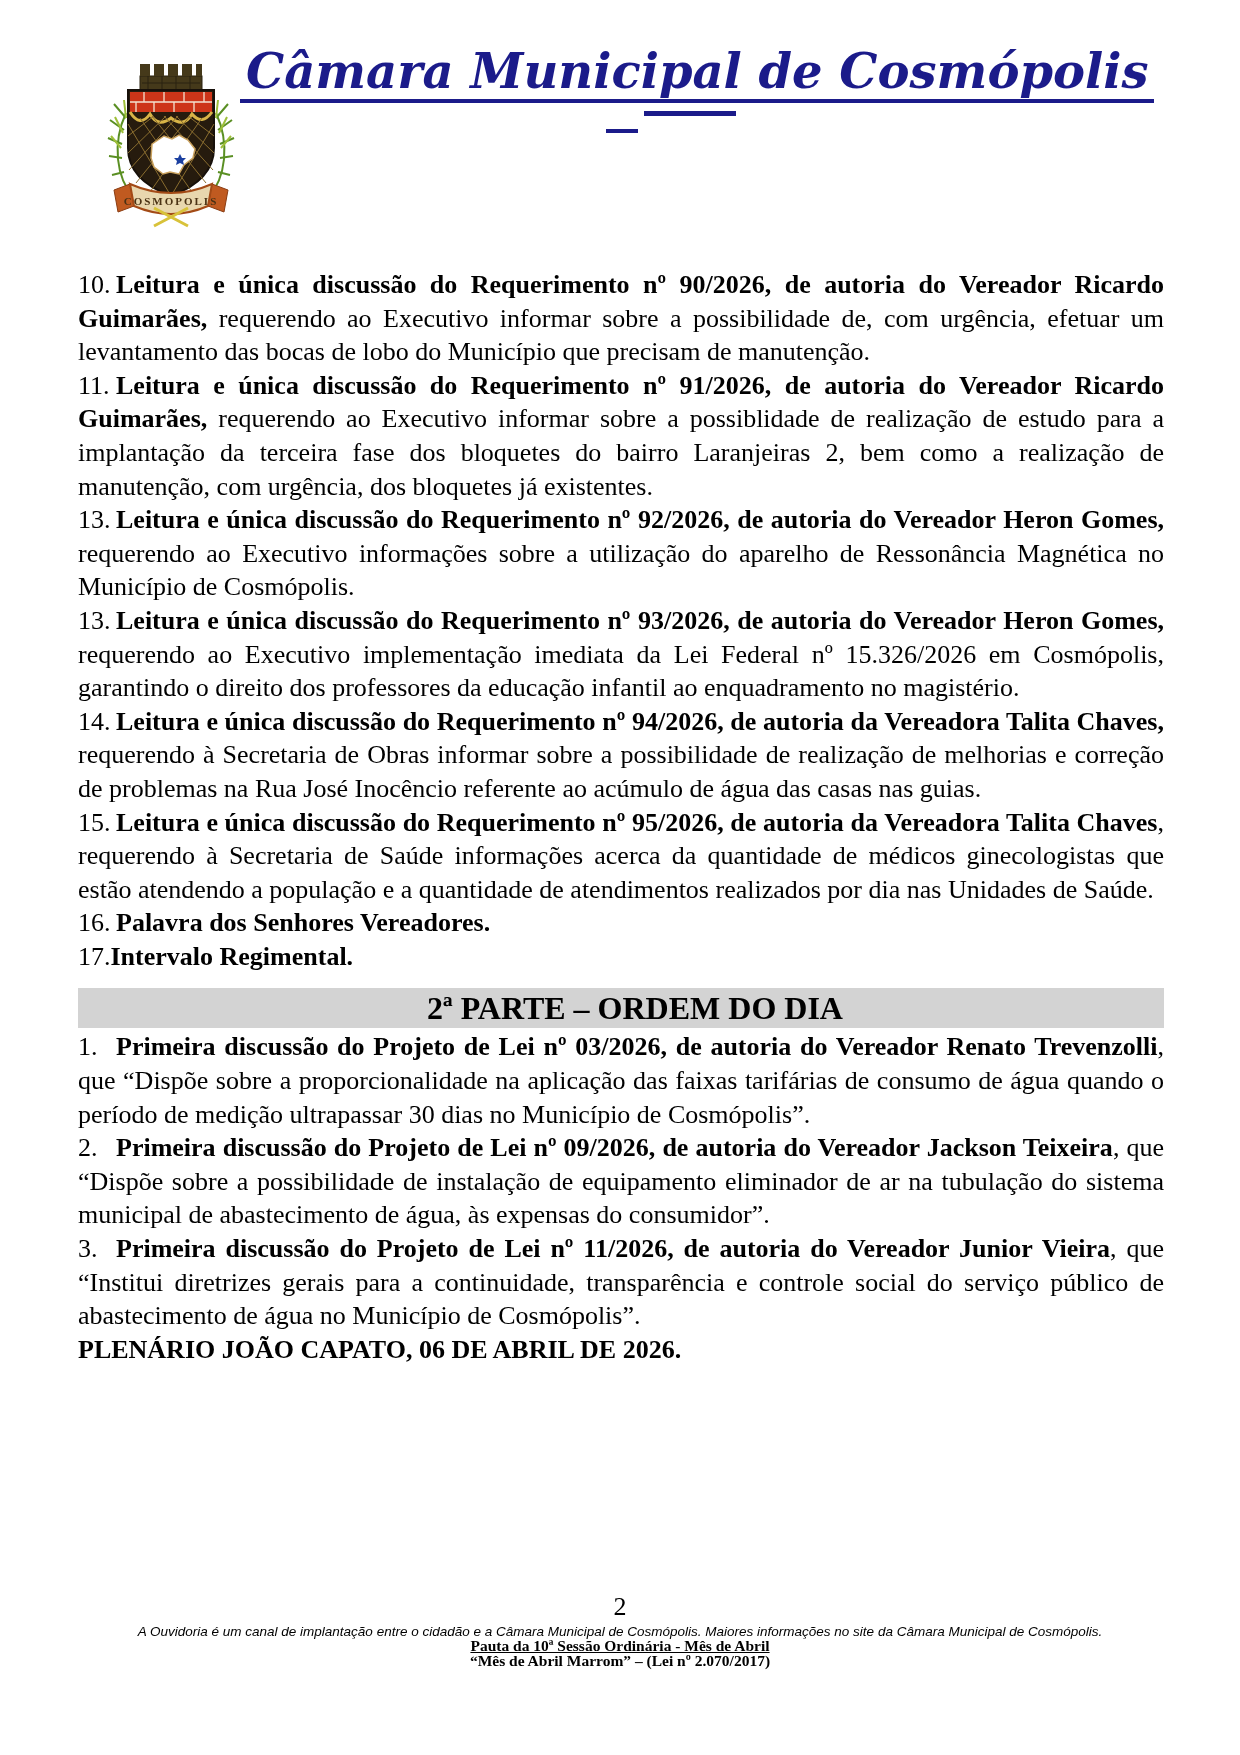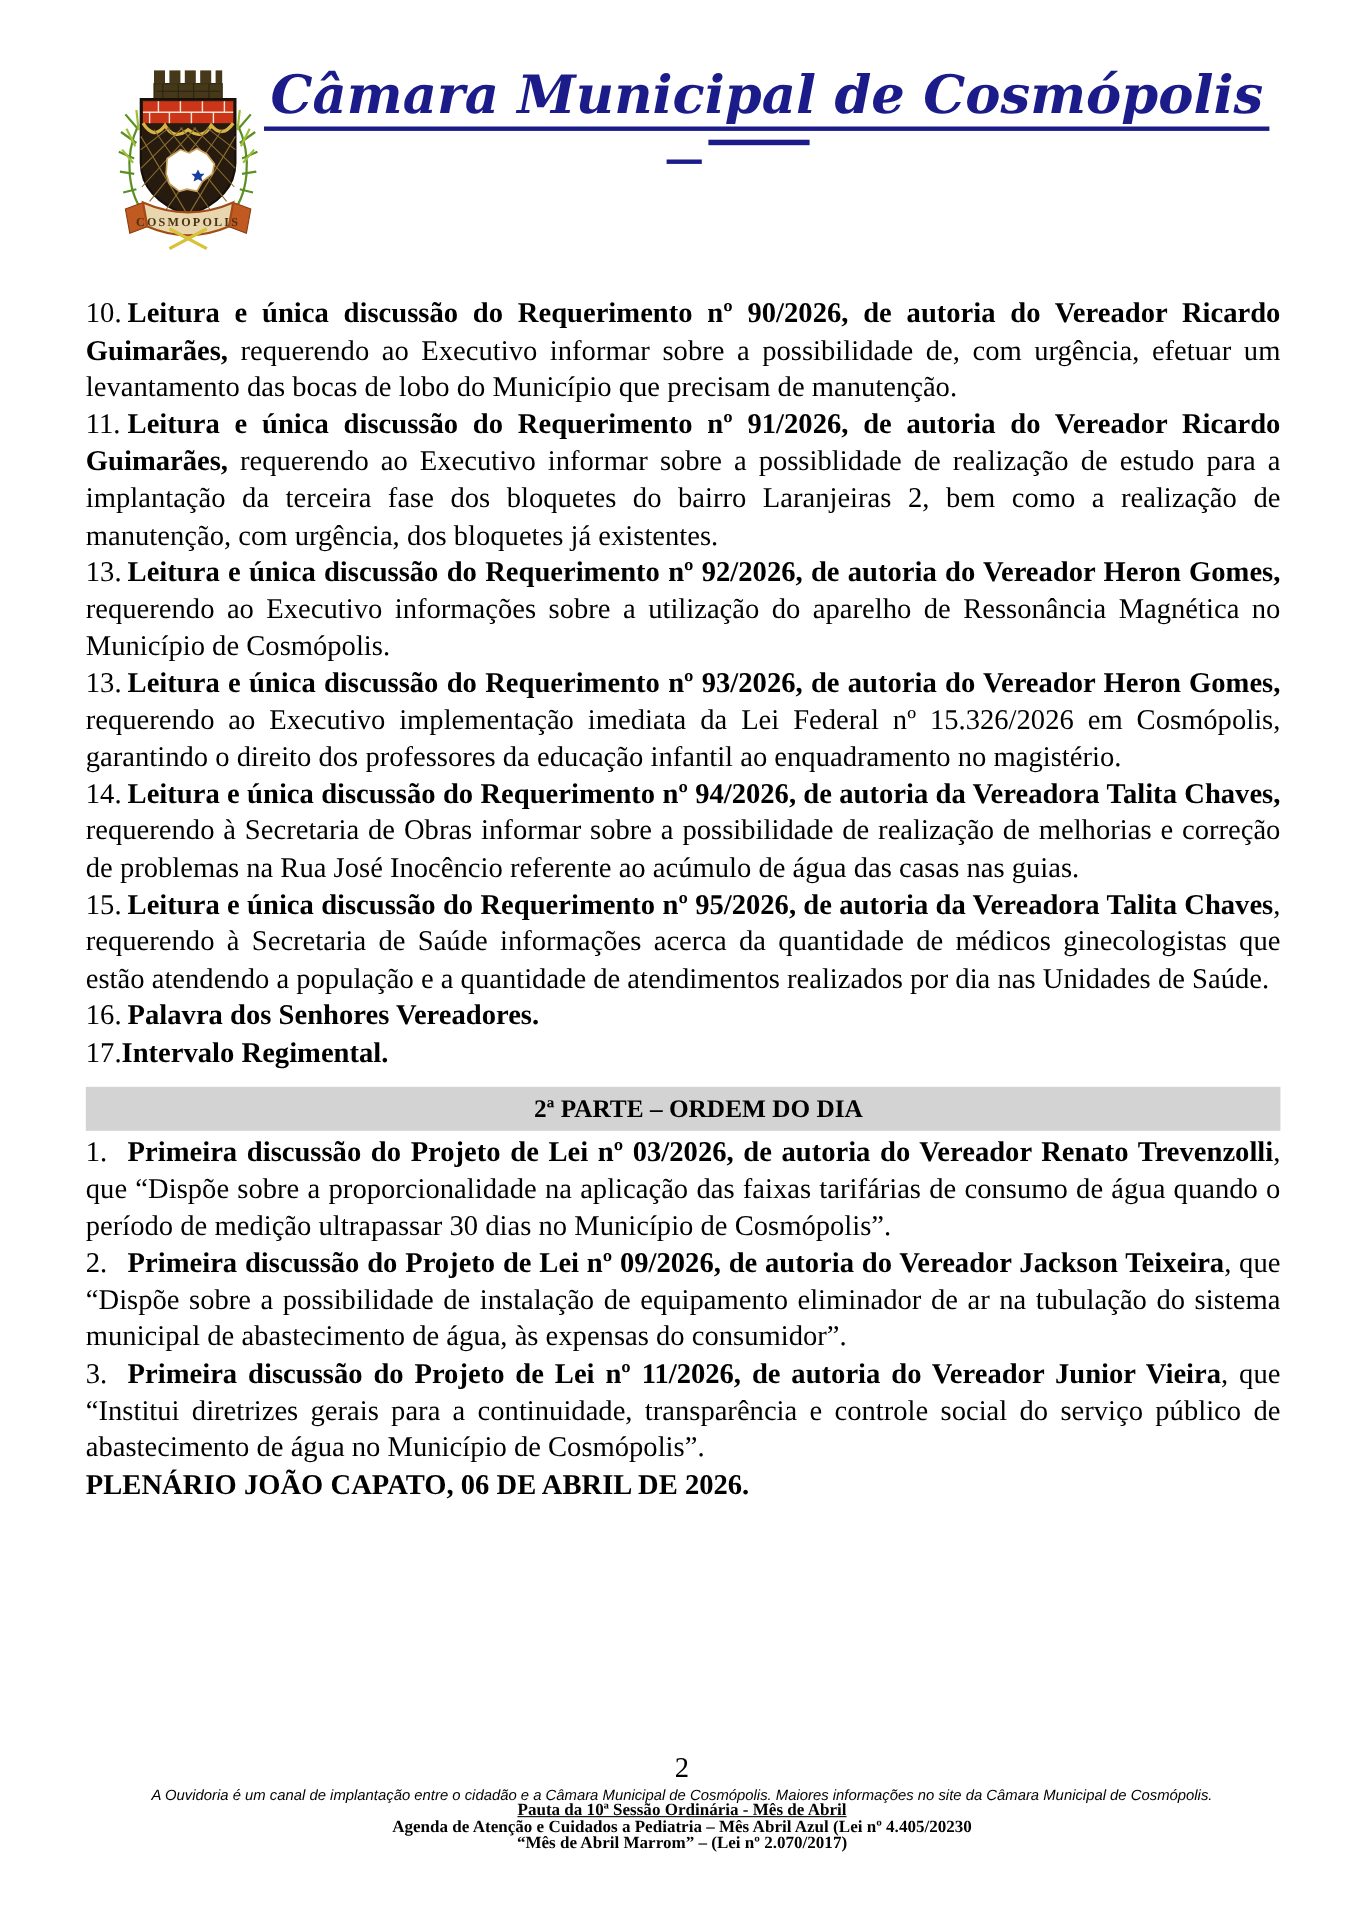--- a/index.html
+++ b/index.html
@@ -12,21 +12,21 @@
   body{
     width:1240px;height:1755px;
     background:#ffffff;
     position:relative;
     font-family:"Liberation Serif", serif;
     color:var(--ink);
     overflow:hidden;
   }
   
   .crest{position:absolute;left:96px;top:58px;width:150px;height:178px;}
-  .titleblock{position:absolute;left:240px;top:62px;width:840px;text-align:center;}
+  .titleblock{position:absolute;left:240px;top:46px;width:840px;text-align:center;}
   .doc-title{
     display:inline-block;
     font-family:"DejaVu Serif", serif;
     font-style:italic;font-weight:bold;
     font-size:48px;line-height:1.05;
     color:var(--navy);
     border-bottom:4px solid var(--navy);
     padding:0 6px 3px 6px;
     white-space:nowrap;
   }
@@ -52,21 +52,21 @@
   }
   .content p{margin:0;}
   .num{display:inline-block;width:38px;}
   .num.plain{width:auto;}
   b{font-weight:bold;}
   .sectionbar{
     margin-top:15px;margin-bottom:2px;
     background:var(--bar);
     height:40px;line-height:40px;
     text-align:center;text-align-last:center;
-    font-weight:bold;font-size:23px;padding-left:28px;
+    font-weight:bold;font-size:32px;padding-left:28px;
   }
   .plenary{font-weight:bold;}
   
   .footer{position:absolute;left:0;top:1594px;width:1240px;text-align:center;}
   .pagenum{font-size:26px;line-height:26px;margin-bottom:4px;}
   .f-italic{
     font-family:"Liberation Sans", sans-serif;
     font-style:italic;
     font-size:13.5px;line-height:15px;
   }
@@ -168,15 +168,14 @@
 
   <p><span class="num">3.</span><b>Primeira discussão do Projeto de Lei nº 11/2026, de autoria do Vereador Junior Vieira</b><span>, que “Institui diretrizes gerais para a continuidade, transparência e controle social do serviço público de abastecimento de água no Município de Cosmópolis”.</span></p>
 
   <p class="plenary">PLENÁRIO JOÃO CAPATO, 06 DE ABRIL DE 2026.</p>
 </div>
 
 <div class="footer">
   <div class="pagenum">2</div>
   <div class="f-italic">A Ouvidoria é um canal de implantação entre o cidadão e a Câmara Municipal de Cosmópolis. Maiores informações no site da Câmara Municipal de Cosmópolis.</div>
   <div class="f-bold u">Pauta da 10ª Sessão Ordinária  - Mês de Abril</div>
-  <div class="f-bold">Agenda de Atenção e Cuidados a Pediatria – Mês Abril Azul (Lei nº 4.405/20230</div>
   <div class="f-bold">“Mês de Abril Marrom” – (Lei nº 2.070/2017)</div>
 </div>
 
 </body></html>

